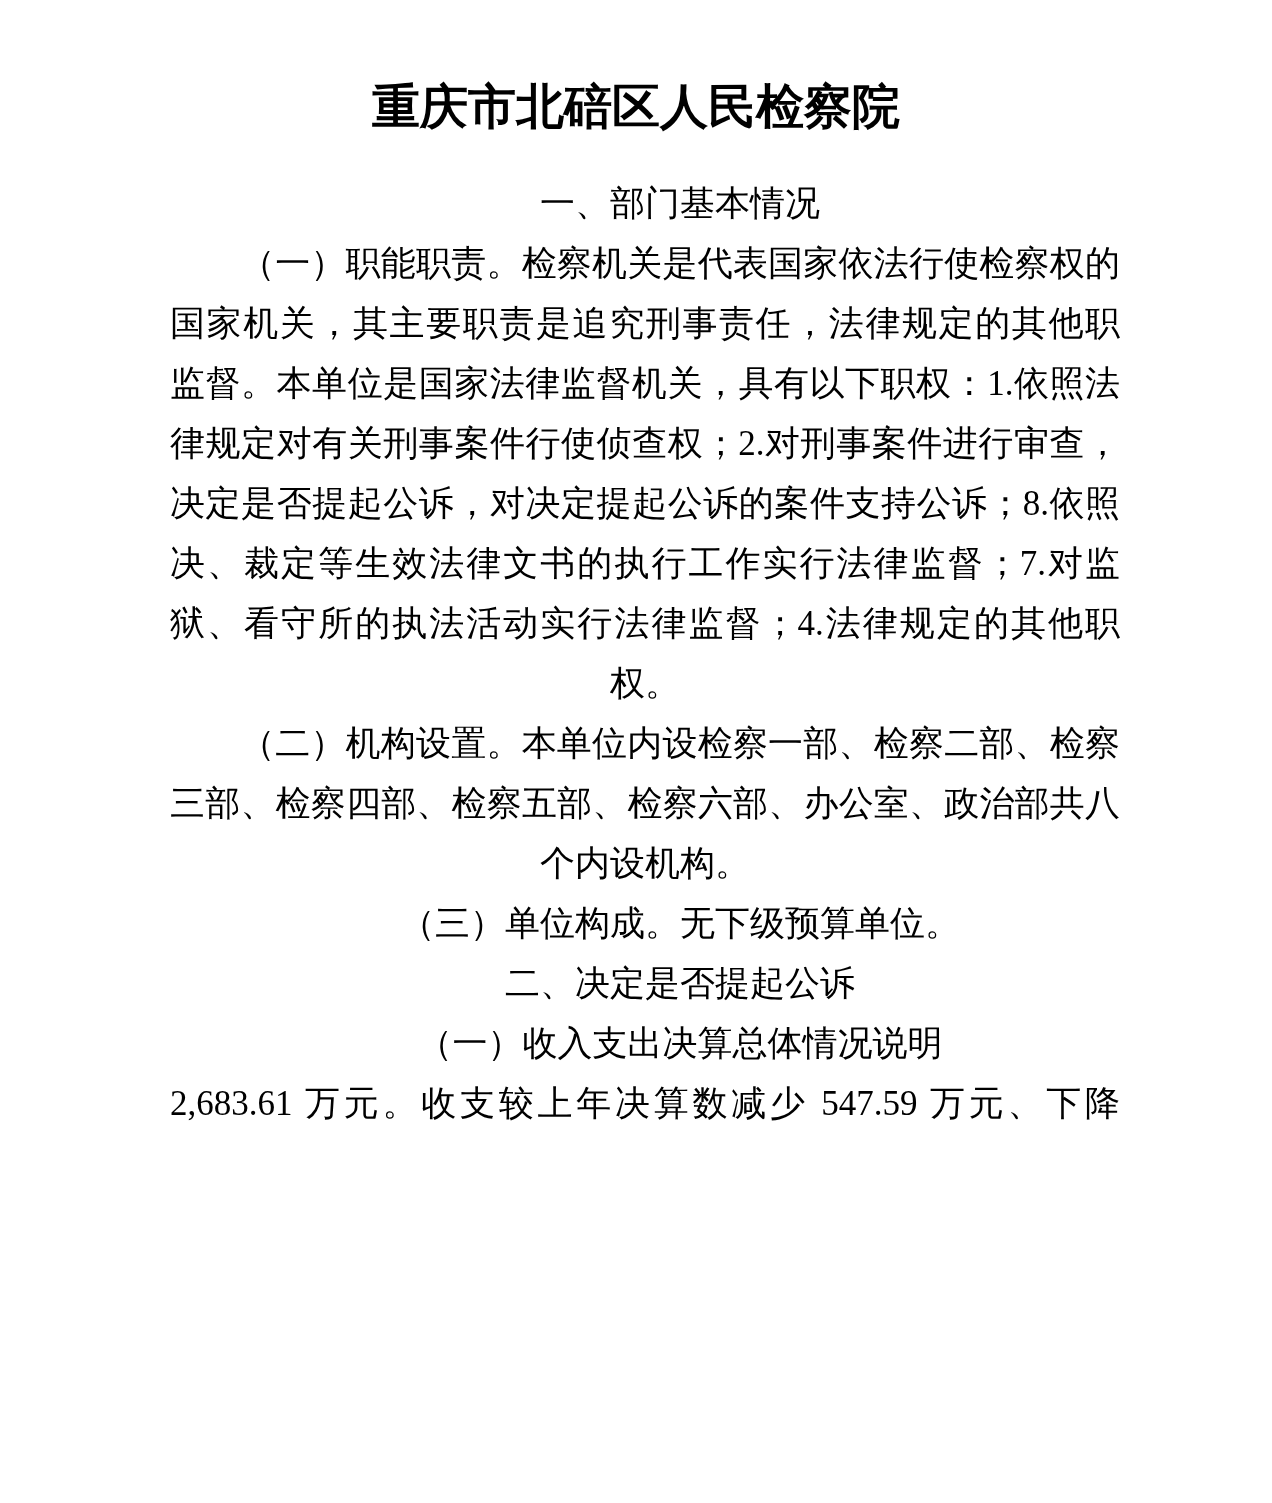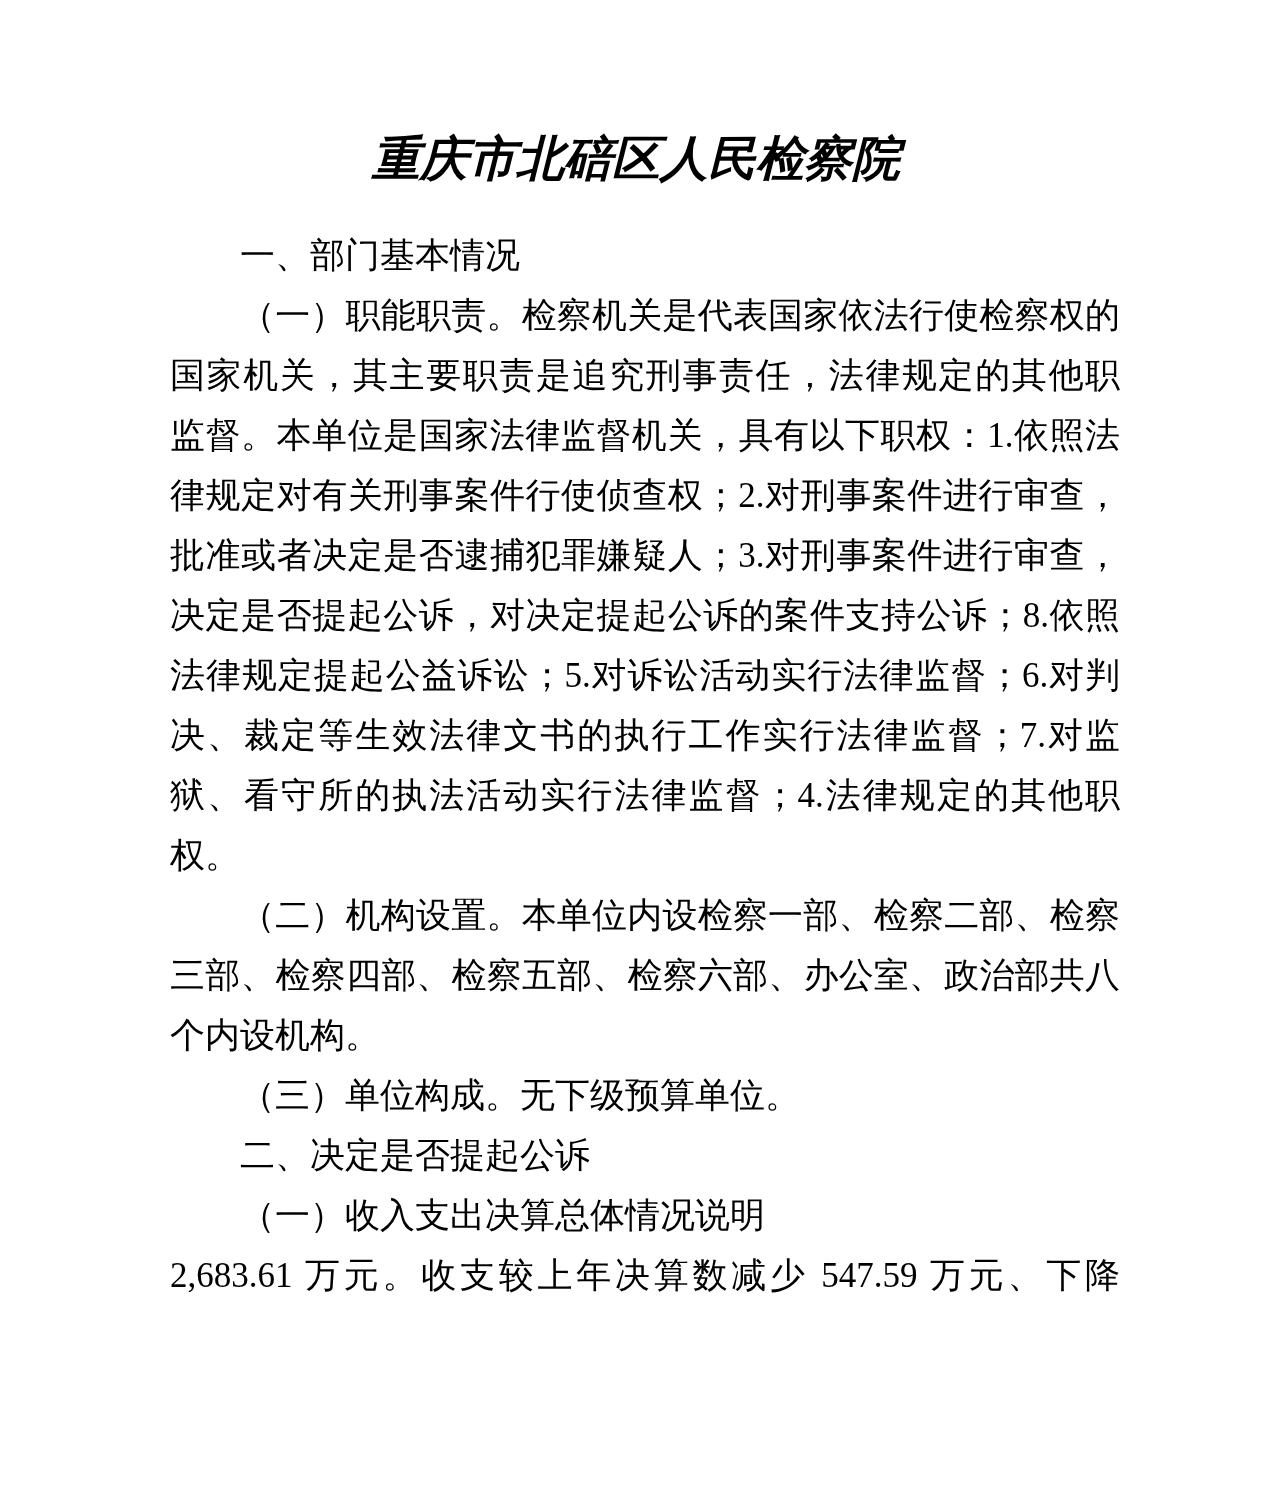--- a/index.html
+++ b/index.html
@@ -10,40 +10,39 @@
   .page {
     position: relative;
     width: 1272px;
     height: 1503px;
     background: #ffffff;
     color: #000000;
     overflow: hidden;
     font-family: "Liberation Serif", "DejaVu Sans", sans-serif;
   }
   .titles {
-    padding-top: 112px;
+    padding-top: 60px;
     text-align: center;
     font-size: 48px;
     font-weight: bold;
-    font-style: italic;
   }
   .title-line {
     line-height: 94px;
     white-space: nowrap;
   }
   .doc-body {
     margin-left: 170px;
     margin-top: 20px;
     width: 950px;
     font-size: 35px;
   }
   .line {
     line-height: 60px;
     min-height: 60px;
-    text-align: left;
+    text-align: center;
     overflow: hidden;
   }
   .line.indent {
     text-indent: 2em;
   }
   .line.justify {
     text-align: justify;
     text-align-last: justify;
   }
   .seg-bold {
@@ -56,23 +55,21 @@
 <div class="page">
   <div class="titles">
     <div class="title-line">重庆市北碚区人民检察院</div>
   </div>
   <div class="doc-body" id="doc-body">
       <div class="line indent">一、部门基本情况</div>
       <div class="line indent justify">（一）职能职责。检察机关是代表国家依法行使检察权的</div>
       <div class="line justify">国家机关，其主要职责是追究刑事责任，法律规定的其他职</div>
       <div class="line justify">监督。本单位是国家法律监督机关，具有以下职权：1.依照法</div>
       <div class="line justify">律规定对有关刑事案件行使侦查权；2.对刑事案件进行审查，</div>
-      <div class="line justify">批准或者决定是否逮捕犯罪嫌疑人；3.对刑事案件进行审查，</div>
       <div class="line justify">决定是否提起公诉，对决定提起公诉的案件支持公诉；8.依照</div>
-      <div class="line justify">法律规定提起公益诉讼；5.对诉讼活动实行法律监督；6.对判</div>
       <div class="line justify">决、裁定等生效法律文书的执行工作实行法律监督；7.对监</div>
       <div class="line justify">狱、看守所的执法活动实行法律监督；4.法律规定的其他职</div>
       <div class="line">权。</div>
       <div class="line indent justify">（二）机构设置。本单位内设检察一部、检察二部、检察</div>
       <div class="line justify">三部、检察四部、检察五部、检察六部、办公室、政治部共八</div>
       <div class="line">个内设机构。</div>
       <div class="line indent">（三）单位构成。无下级预算单位。</div>
       <div class="line indent">二、决定是否提起公诉</div>
       <div class="line indent">（一）收入支出决算总体情况说明</div>
       <div class="line justify">2,683.61 万元。收支较上年决算数减少 547.59 万元、下降</div>

